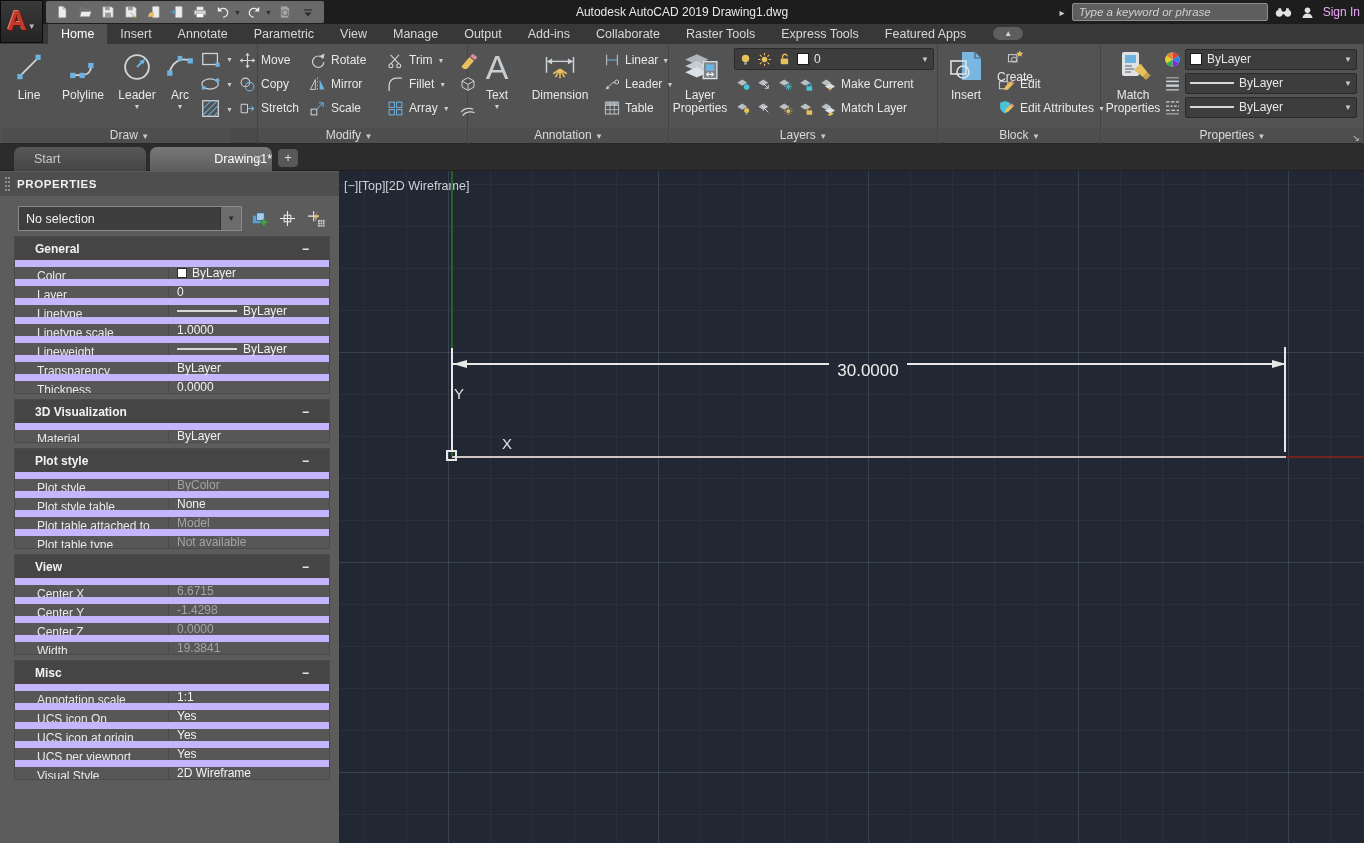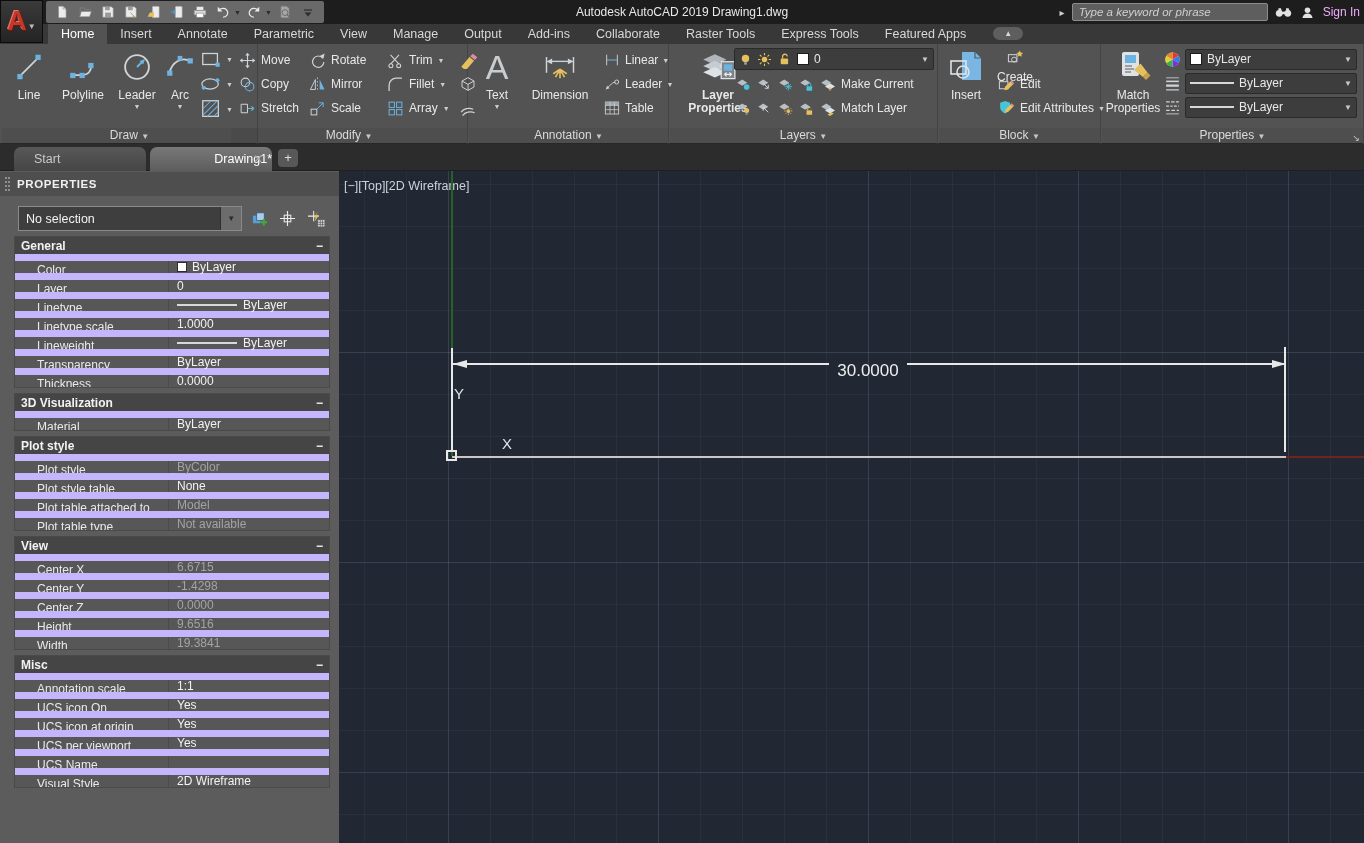--- a/index.html
+++ b/index.html
@@ -68,21 +68,21 @@
   .grip{width:5px;height:14px;margin-left:5px;border-left:2px dotted #8f8f8f;border-right:2px dotted #8f8f8f;}
   .paltitle{color:#f0f0f0;font-size:11.5px;font-weight:bold;letter-spacing:.6px;margin-left:7px;}
   .selrow{position:absolute;left:18px;top:35px;width:310px;height:25px;display:flex;align-items:center;}
   .selcombo{width:228px;height:25px;background:#3e3e3e;border:1px solid #8a8a8a;display:flex;align-items:center;cursor:pointer;}
   .selcombo .sval{flex:1;color:#f2f2f2;font-size:12.5px;padding-left:7px;}
   .selcombo .sbtn{width:21px;height:23px;background:#6c6c6c;border-left:1px solid #2e2e2e;color:#2b2b2b;font-size:8px;display:flex;align-items:center;justify-content:center;}
   .palico{width:24px;height:22px;margin-left:5px;display:flex;align-items:center;justify-content:center;cursor:pointer;}
   .palico svg{width:17px;height:17px;}
   .sections{position:absolute;left:14px;top:65px;width:316px;}
   .sect{margin-bottom:5px;border:1px solid #4a4a4a;}
-  .secthead{height:17px;background:#454545;display:flex;align-items:center;padding:0 6px;cursor:pointer;}
+  .secthead{height:23px;background:#454545;display:flex;align-items:center;padding:0 20px;cursor:pointer;}
   .secthead .st{flex:1;color:#f2f2f2;font-size:12px;font-weight:bold;}
   .secthead .sm{color:#f2f2f2;font-size:12px;font-weight:bold;}
   .prow{height:19px;display:flex;background:#575757;border-top:7px solid #c4b5fd;cursor:default;}
   .prow .pl{width:154px;color:#e9e9e9;font-size:12px;line-height:18px;padding-left:22px;border-right:1px solid #4b4b4b;white-space:nowrap;overflow:hidden;}
   .prow .pv{flex:1;color:#f2f2f2;font-size:12px;line-height:18px;padding-left:8px;display:flex;align-items:center;white-space:nowrap;}
   .prow .pv.dim{color:#a3a3a3;}
   .csw{width:10px;height:10px;background:#fff;border:1px solid #2d2d2d;margin-right:5px;}
   .lsw{width:60px;height:2px;background:#d8d8d8;margin-right:6px;}
 
   
@@ -486,21 +486,21 @@
                 <path d="M2 8h20M2 14.5h20M9 3v18M15.5 3v18" stroke="#cfd4d8" stroke-width="1.1"></path>
               </svg>
             </span>
             <span class="slab">Table</span>
           </div>
         </div>
       <div class="plabel"><span>Annotation</span> <span class="pc">▼</span></div>
     </div>
 
     <div class="panel" style="left:670px;width:268px;">
-      <div class="bigbtn" style="left:18px;width:60px;font-weight:bold;">
+      <div class="bigbtn" style="left:0;width:60px;">
         <div class="bicon">
             <svg style="width:38px;height:36px" viewBox="0 0 36 34">
               <path d="M4 10l11-5 11 5-11 5z" fill="#aeb5bb"></path>
               <path d="M4 16l11-5 11 5-11 5z" fill="#c6ccd1"></path>
               <path d="M4 22l11-5 11 5-11 5z" fill="#dde2e6"></path>
               <rect x="21" y="12" width="13" height="16" fill="#808386" stroke="#e2e6e9" stroke-width="1.2"></rect>
               <rect x="23.5" y="14.5" width="8" height="6" fill="#6db3e2"></rect>
               <path d="M24 24h7m-7 0l2.2-1.8M24 24l2.2 1.8m4.8-1.8l-2.2-1.8m2.2 1.8l-2.2 1.8" stroke="#eef1f3" stroke-width="1" fill="none"></path>
             </svg>
           </div>
@@ -875,26 +875,20 @@
               <span>-1.4298</span>
             </div>
           </div>
           <div class="prow">
             <div class="pl">Center Z</div>
             <div class="pv dim">
               <span>0.0000</span>
             </div>
           </div>
           <div class="prow">
-            <div class="pl">Height</div>
-            <div class="pv dim">
-              <span>9.6516</span>
-            </div>
-          </div>
-          <div class="prow">
             <div class="pl">Width</div>
             <div class="pv dim">
               <span>19.3841</span>
             </div>
           </div>
         </div>
         <div class="sect">
           <div class="secthead">
             <span class="st">Misc</span>
             <span class="sm">−</span>
@@ -914,26 +908,20 @@
           <div class="prow">
             <div class="pl">UCS icon at origin</div>
             <div class="pv">
               <span>Yes</span>
             </div>
           </div>
           <div class="prow">
             <div class="pl">UCS per viewport</div>
             <div class="pv">
               <span>Yes</span>
-            </div>
-          </div>
-          <div class="prow">
-            <div class="pl">UCS Name</div>
-            <div class="pv">
-              <span></span>
             </div>
           </div>
           <div class="prow">
             <div class="pl">Visual Style</div>
             <div class="pv">
               <span>2D Wireframe</span>
             </div>
           </div>
         </div>
       </div>

